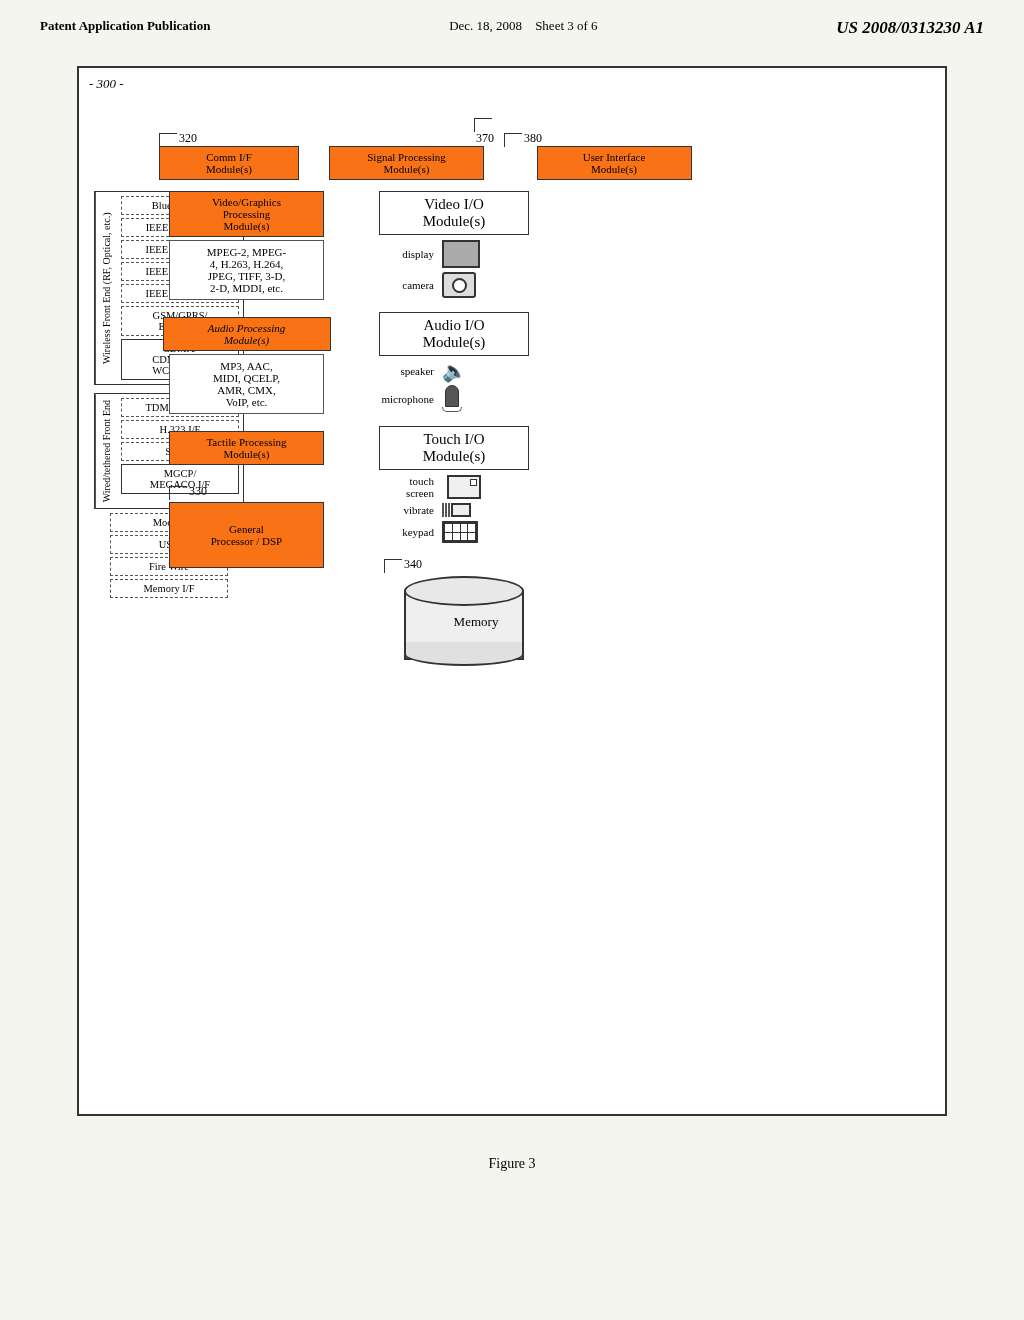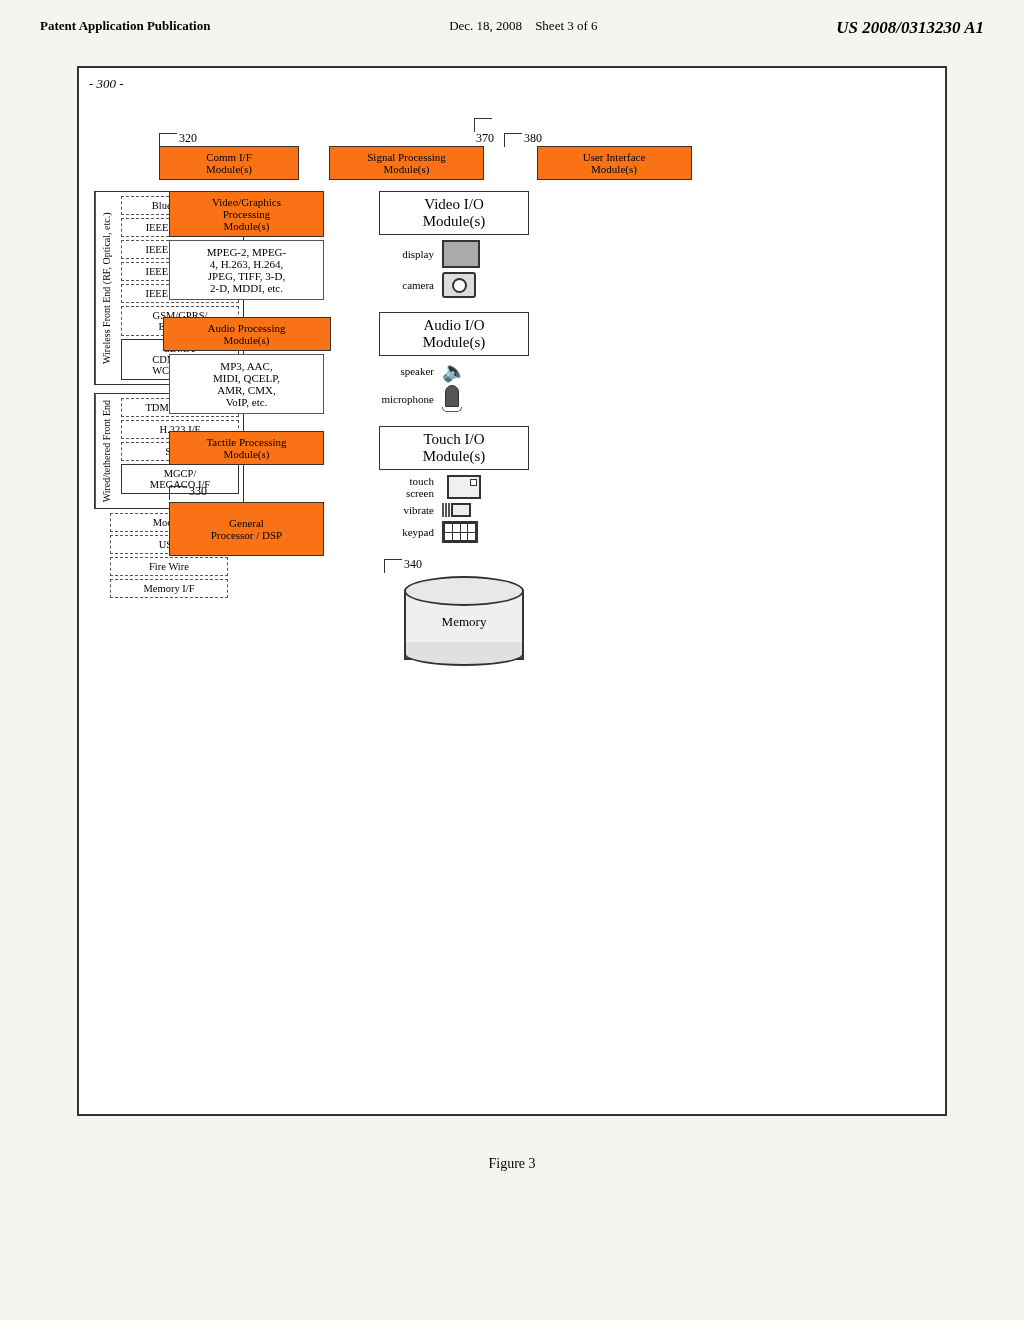--- a/index.html
+++ b/index.html
@@ -286,21 +286,21 @@
       border: 2px solid #333;
       border-radius: 0 0 50% 50%;
       background: #e0e0e0;
       border-top: none;
       z-index: 3;
     }
 
     .cyl-text {
       position: absolute;
       top: 38px;
-      left: 0;
+      left: 12px;
       width: 120px;
       text-align: center;
       font-size: 13px;
       z-index: 4;
     }
 
     .display-rect {
       width: 38px;
       height: 28px;
       border: 2px solid #333;
@@ -499,40 +499,40 @@
 
         <div class="box-solid-sm" style="width:155px;margin-bottom:3px;">
           Video/Graphics<br>Processing<br>Module(s)
         </div>
         <div class="box-text-block" style="width:155px;">
           MPEG-2, MPEG-<br>4, H.263, H.264,<br>JPEG, TIFF, 3-D,<br>2-D, MDDI, etc.
         </div>
 
         <div style="height:12px;"></div>
 
-        <div class="box-solid-sm" style="width:168px;margin-bottom:3px;">
+        <div class="box-solid-sm" style="width:168px;margin-bottom:3px;font-style:italic;">
           Audio Processing<br>Module(s)
         </div>
         <div class="box-text-block" style="width:155px;">
           MP3, AAC,<br>MIDI, QCELP,<br>AMR, CMX,<br>VoIP, etc.
         </div>
 
         <div style="height:12px;"></div>
 
         <div class="box-solid-sm" style="width:155px;margin-bottom:3px;">
           Tactile Processing<br>Module(s)
         </div>
 
         <div style="height:16px;"></div>
 
         <div style="display:flex;flex-direction:row;align-items:flex-end;width:155px;margin-bottom:3px;">
           <span class="ref-curve"></span>
           <span style="font-size:12px;">330</span>
         </div>
-        <div class="box-solid-sm" style="width:155px;padding:14px 8px;">
+        <div class="box-solid-sm" style="width:155px;padding:20px 8px;">
           General<br>Processor / DSP
         </div>
       </div>
 
       <div class="layout-col3">
 
         <div class="io-module-header">
           Video I/O<br>Module(s)
         </div>
         <div class="io-item-row">

